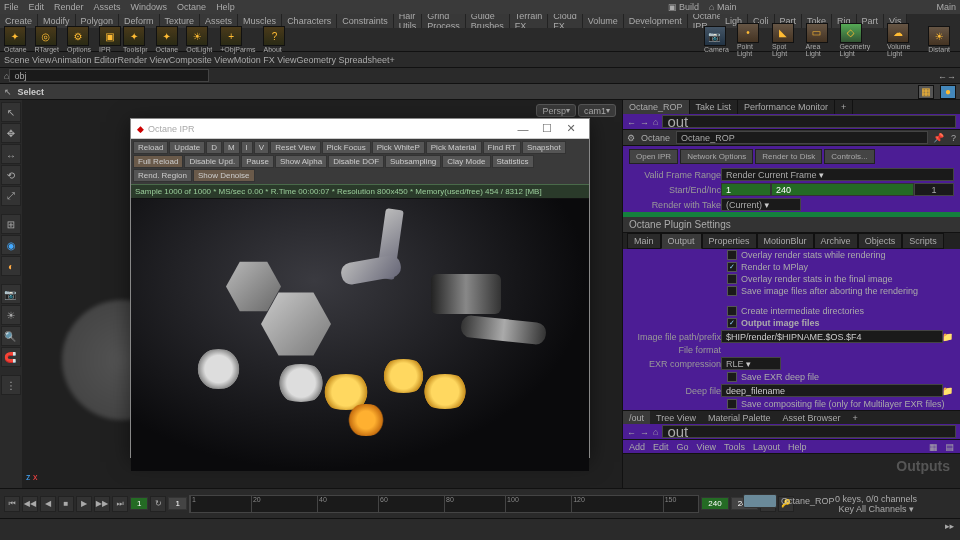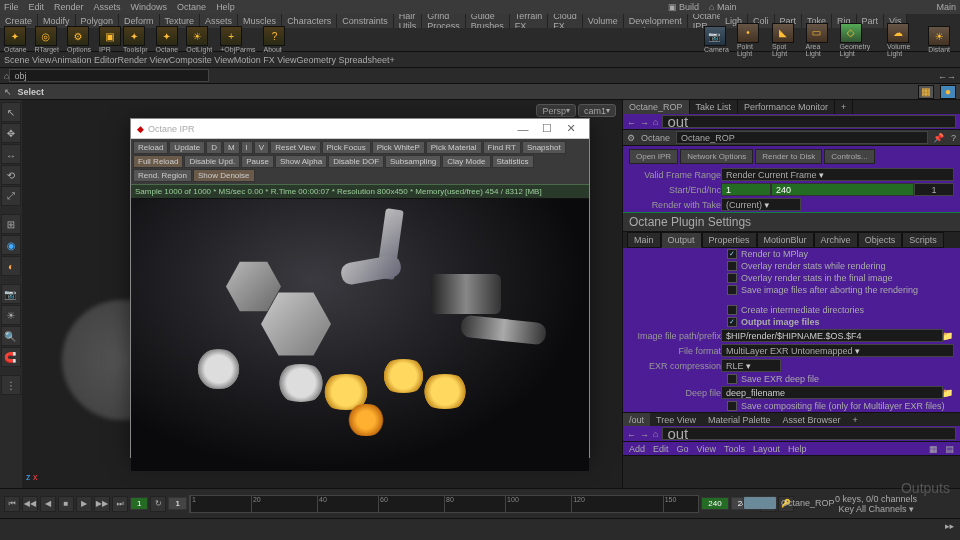--- a/index.html
+++ b/index.html
@@ -42,34 +42,34 @@
 .rpath input{background:#1a1a1a;border:1px solid #444;color:#aaa;height:13px;flex:1;padding:0 4px;font-size:15px}
 .rhdr{height:16px;background:#333;display:flex;align-items:center;padding:0 4px;gap:6px;border-bottom:1px solid #111}
 .rhdr input{background:#1a1a1a;border:1px solid #444;flex:1;height:13px;padding:0 4px;color:#aaa;font-size:9px}
 .rbtns{display:flex;gap:2px;padding:3px 6px}
 .rbtns .b{background:#444;border:1px solid #222;padding:2px 6px;font-size:8px}
 .rfield{display:flex;align-items:center;padding:1px 6px;font-size:8px}
 .rfield .lbl{width:92px;text-align:right;color:#999}
 .rfield .val{background:#1a1a1a;border:1px solid #444;padding:1px 4px;flex:1;height:13px;color:#ccc}
 .rfield .num{background:#246b24;border:1px solid #333;padding:1px 4px;width:50px;text-align:left;color:#fff;height:13px}
 .rfield .num2{background:#1a1a1a;border:1px solid #444;padding:1px 4px;width:40px;text-align:center;height:13px}
-.rsect{background:#333;padding:2px 6px;font-size:12px;border-top:1px solid #15803d;border-bottom:1px solid #111}
+.rsect{background:#333;padding:2px 6px;font-size:10px;border-top:5px solid #15803d;border-bottom:1px solid #111}
 .rtabs2{display:flex;background:#222;font-size:8px;padding-left:4px}
 .rtabs2 .t{padding:2px 6px;border:1px solid #111;background:#2a2a2a}
 .rtabs2 .t.on{background:#3a3a3a;border-bottom-color:#3a3a3a}
 .chkrow{display:flex;align-items:center;padding:1px 6px 1px 104px;gap:4px;font-size:8px}
 .chk{width:10px;height:10px;background:#1a1a1a;border:1px solid #555;display:inline-flex;align-items:center;justify-content:center;color:#8cf;font-size:7px}
 .lowtabs{height:14px;display:flex;background:#222;font-size:8px;border-top:1px solid #111}
 .lowtabs .t{padding:0 6px;display:flex;align-items:center}
 .lowtabs .t.on{background:#3a3a3a}
 .netarea{flex:1;background:#232323;position:relative}
 .netmenu{height:14px;display:flex;gap:8px;padding:0 6px;align-items:center;font-size:8px;border-bottom:1px solid #111}
 .netnode{position:absolute;left:120px;top:40px;display:flex;align-items:center;gap:4px}
 .netnode .nd{width:34px;height:14px;background:#6a8a9a;border:1px solid #333;border-radius:2px}
-.outlbl{position:absolute;right:10px;top:24px;font-size:14px;color:#555;font-weight:normal}
+.outlbl{position:absolute;right:10px;top:4px;font-size:14px;color:#555;font-weight:bold}
 .timeline{height:30px;background:#2a2a2a;border-top:1px solid #111;display:flex;align-items:center;padding:0 4px;gap:2px}
 .timeline .pb{width:16px;height:16px;background:#333;border:1px solid #222;display:flex;align-items:center;justify-content:center;font-size:8px}
 .timeline .track{flex:1;height:18px;background:#1a1a1a;border:1px solid #444;position:relative}
 .timeline .tick{position:absolute;top:0;bottom:0;border-left:1px solid #444;font-size:7px;color:#888;padding-left:1px}
 .timeline .fr{background:#246b24;color:#fff;padding:1px 6px;font-size:8px;border:1px solid #333}
 .statusbar{height:14px;background:#2a2a2a;display:flex;align-items:center;padding:0 6px;font-size:8px;border-top:1px solid #111;justify-content:space-between}
 .bolt.hex{border-radius:10%;clip-path:polygon(25% 5%,75% 5%,100% 50%,75% 95%,25% 95%,0 50%)}
 </style>
 </head>
 <body>
@@ -341,26 +341,26 @@
     <div class="rtabs2">
       <span class="t">Main</span>
       <span class="t on">Output</span>
       <span class="t">Properties</span>
       <span class="t">MotionBlur</span>
       <span class="t">Archive</span>
       <span class="t">Objects</span>
       <span class="t">Scripts</span>
     </div>
     <div class="chkrow">
+        <span class="chk"></span>
+        <span>Overlay render stats while rendering</span>
+      </div>
+    <div class="chkrow">
         <span class="chk">✓</span>
         <span>Render to MPlay</span>
-      </div>
-    <div class="chkrow">
-        <span class="chk"></span>
-        <span>Overlay render stats while rendering</span>
       </div>
     <div class="chkrow">
         <span class="chk"></span>
         <span>Overlay render stats in the final image</span>
       </div>
     <div class="chkrow">
         <span class="chk"></span>
         <span>Save image files after aborting the rendering</span>
       </div>
     <div style="height:8px"></div>
@@ -372,21 +372,20 @@
         <span class="chk">✓</span>
         <span style="font-weight:bold">Output image files</span>
       </div>
     <div class="rfield">
         <span class="lbl">Image file path/prefix</span>
         <span class="val">$HIP/render/$HIPNAME.$OS.$F4</span>
         <span>📁</span>
       </div>
     <div class="rfield">
         <span class="lbl">File format</span>
-        <span class="val"><span>MultiLayer EXR Untonemapped</span> ▾</span>
       </div>
     <div class="rfield">
         <span class="lbl">EXR compression</span>
         <span class="val" style="flex:0 0 60px"><span>RLE</span> ▾</span>
       </div>
     <div class="chkrow">
         <span class="chk"></span>
         <span>Save EXR deep file</span>
       </div>
     <div class="rfield">

